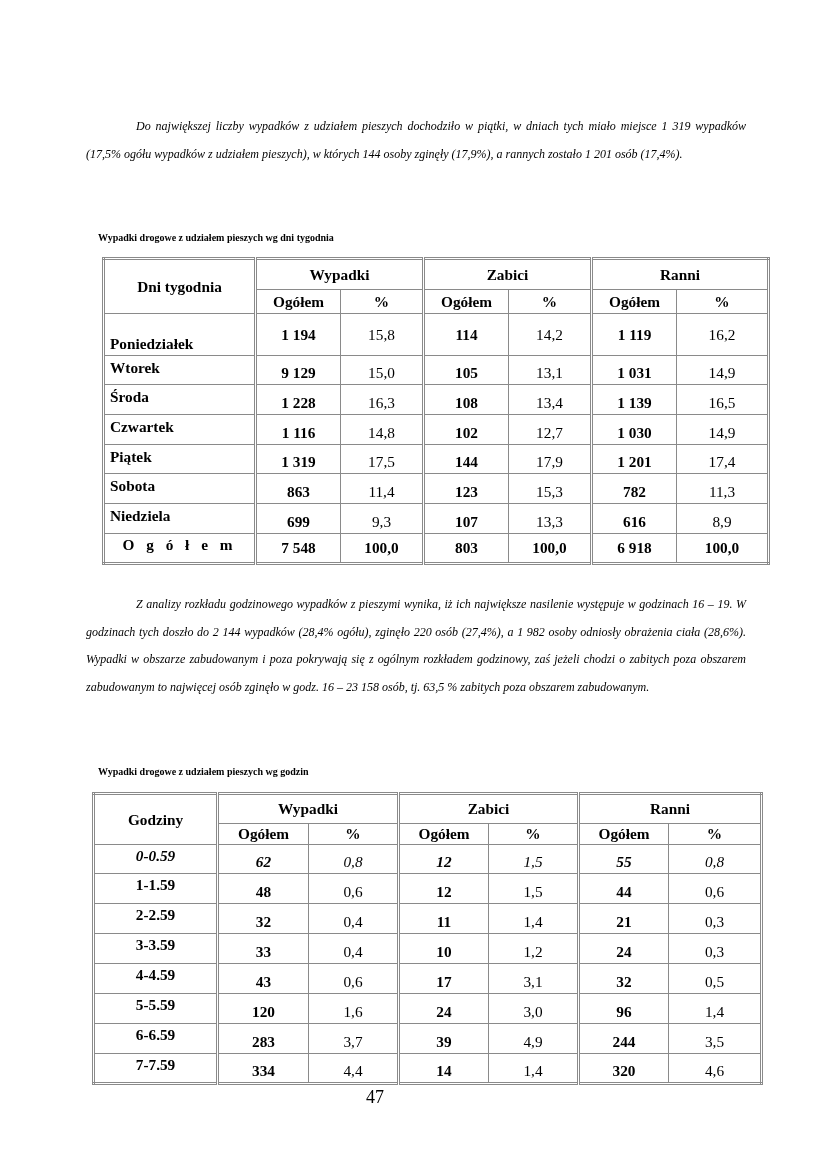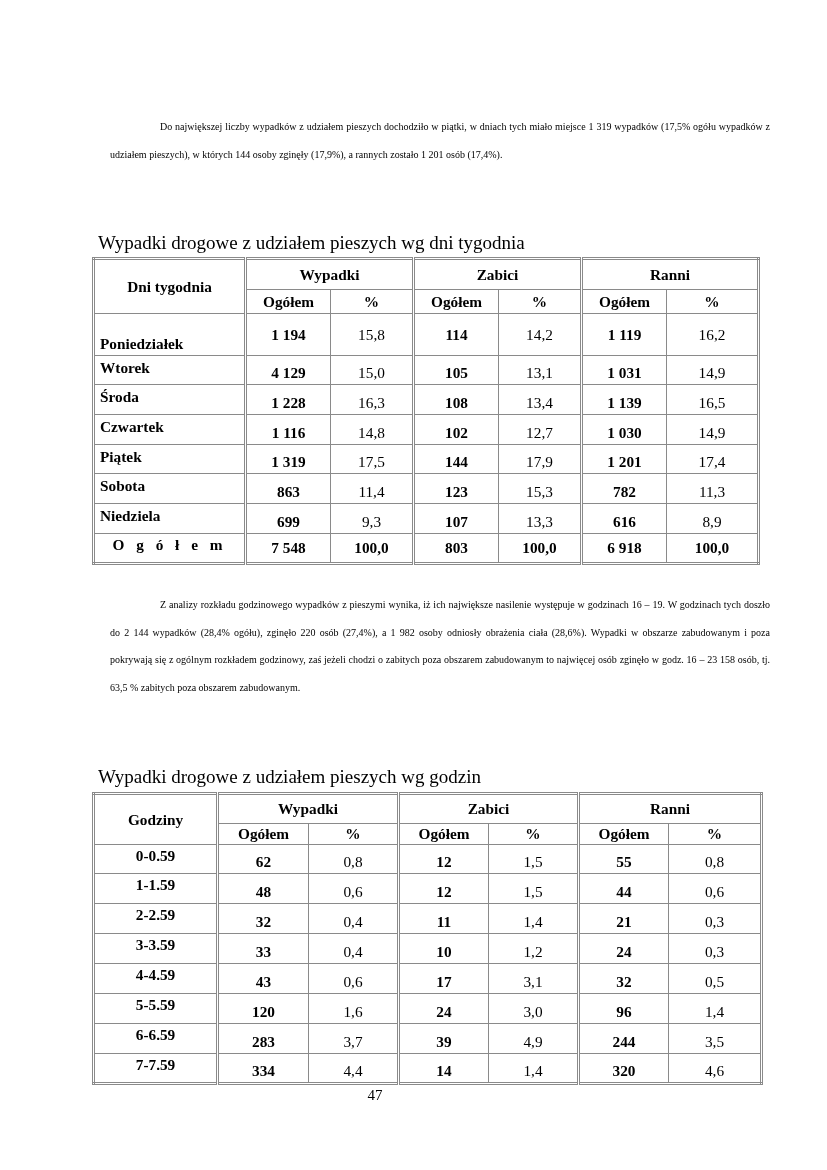--- a/index.html
+++ b/index.html
@@ -1,43 +1,43 @@
 <!DOCTYPE html>
 <html><head>
 <meta charset="utf-8">
 <style>
   html, body { margin: 0; padding: 0; background: #ffffff; }
   body { width: 827px; height: 1170px; position: relative; overflow: hidden;
          font-family: "Liberation Serif", "DejaVu Serif", serif; color: #000; }
-  .para { position: absolute; left: 110px; width: 660px; font-size: 10px; line-height: 27.5px;
-          text-align: justify; text-align-last: left; }
+  .para { position: absolute; left: 86px; width: 660px; font-size: 12px; line-height: 27.5px;
+          text-align: justify; text-align-last: left; font-style: italic; }
   .para .indent { display: inline-block; width: 50px; }
-  .caption { position: absolute; left: 98px; font-size: 19px; font-weight: normal; }
+  .caption { position: absolute; left: 98px; font-size: 10px; font-weight: bold; }
   table.tbl { position: absolute; border-collapse: collapse; table-layout: fixed;
               border: 3px double #8a8a8a; }
   table.tbl td { border: 1px solid #8a8a8a; padding: 0; font-size: 15.3px; text-align: center; vertical-align: middle; }
   table.tbl td.b { font-weight: bold; }
   .left { text-align: left !important; padding-left: 5px !important; }
   .sep-top td { border-top: 3px double #8a8a8a; }
   .colsep { border-left: 3px double #8a8a8a !important; }
   .dayname { vertical-align: top !important; padding-top: 3px !important; }
   .dayname.first { vertical-align: bottom !important; padding-bottom: 2px !important; padding-top: 0 !important; }
   .hour { vertical-align: top !important; padding-top: 2px !important; font-weight: bold; }
   .val { padding-top: 6px !important; }
   .spaced { letter-spacing: 4px; }
-  .pagenum { position: absolute; left: 0; width: 750px; top: 1087px; text-align: center; font-size: 15px; }
+  .pagenum { position: absolute; left: 0; width: 750px; top: 1087px; text-align: center; font-size: 18px; }
 </style>
 </head>
 <body>
 
 <div class="para" style="top:113px;"><span class="indent"></span><span>Do największej liczby wypadków z udziałem pieszych dochodziło w piątki, w dniach tych  miało miejsce 1 319 wypadków (17,5% ogółu wypadków z udziałem pieszych), w których 144 osoby zginęły (17,9%), a rannych zostało 1 201 osób (17,4%).</span></div>
 
 <div class="caption" style="top:232px;">Wypadki drogowe z udziałem pieszych wg dni tygodnia</div>
 
-<table class="tbl" style="left:92px; top:257px; width:668px;">
+<table class="tbl" style="left:102px; top:257px; width:668px;">
   <colgroup>
     <col style="width:152px">
       <col style="width:85px">
       <col style="width:83px">
       <col style="width:85px">
       <col style="width:83px">
       <col style="width:85px">
       <col style="width:92px">
   </colgroup>
   <tbody>
@@ -59,21 +59,21 @@
     <td class="b left dayname first">Poniedziałek</td>
     <td class="b colsep">1 194</td>
     <td>15,8</td>
     <td class="b colsep">114</td>
     <td>14,2</td>
     <td class="b colsep">1 119</td>
     <td>16,2</td>
   </tr>
   <tr style="height:29px;">
     <td class="b left dayname">Wtorek</td>
-    <td class="b colsep val">4 129</td>
+    <td class="b colsep val">9 129</td>
     <td class="val">15,0</td>
     <td class="b colsep val">105</td>
     <td class="val">13,1</td>
     <td class="b colsep val">1 031</td>
     <td class="val">14,9</td>
   </tr>
   <tr style="height:30px;">
     <td class="b left dayname">Środa</td>
     <td class="b colsep val">1 228</td>
     <td class="val">16,3</td>
@@ -152,21 +152,21 @@
     <td colspan="2" class="b colsep">Ranni</td>
   </tr>
   <tr style="height:21px;">
     <td class="b colsep">Ogółem</td>
     <td class="b">%</td>
     <td class="b colsep">Ogółem</td>
     <td class="b">%</td>
     <td class="b colsep">Ogółem</td>
     <td class="b">%</td>
   </tr>
-  <tr class="sep-top" style="height:29px;">
+  <tr class="sep-top" style="height:29px;font-style:italic;">
     <td class="hour">0-0.59</td>
     <td class="b colsep val">62</td>
     <td class="val">0,8</td>
     <td class="b colsep val">12</td>
     <td class="val">1,5</td>
     <td class="b colsep val">55</td>
     <td class="val">0,8</td>
   </tr>
   <tr style="height:30px;">
     <td class="hour">1-1.59</td>

